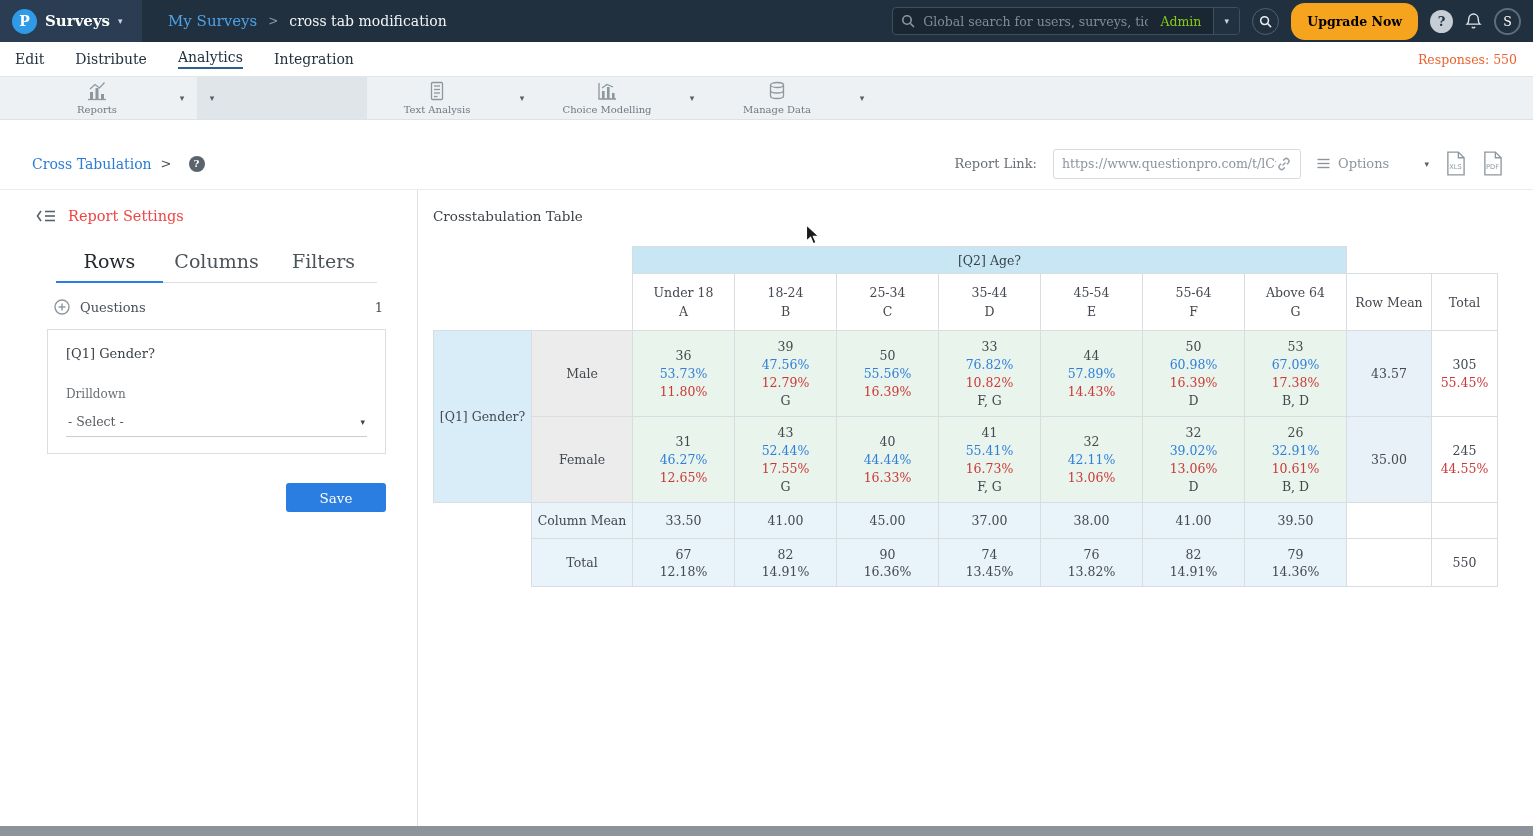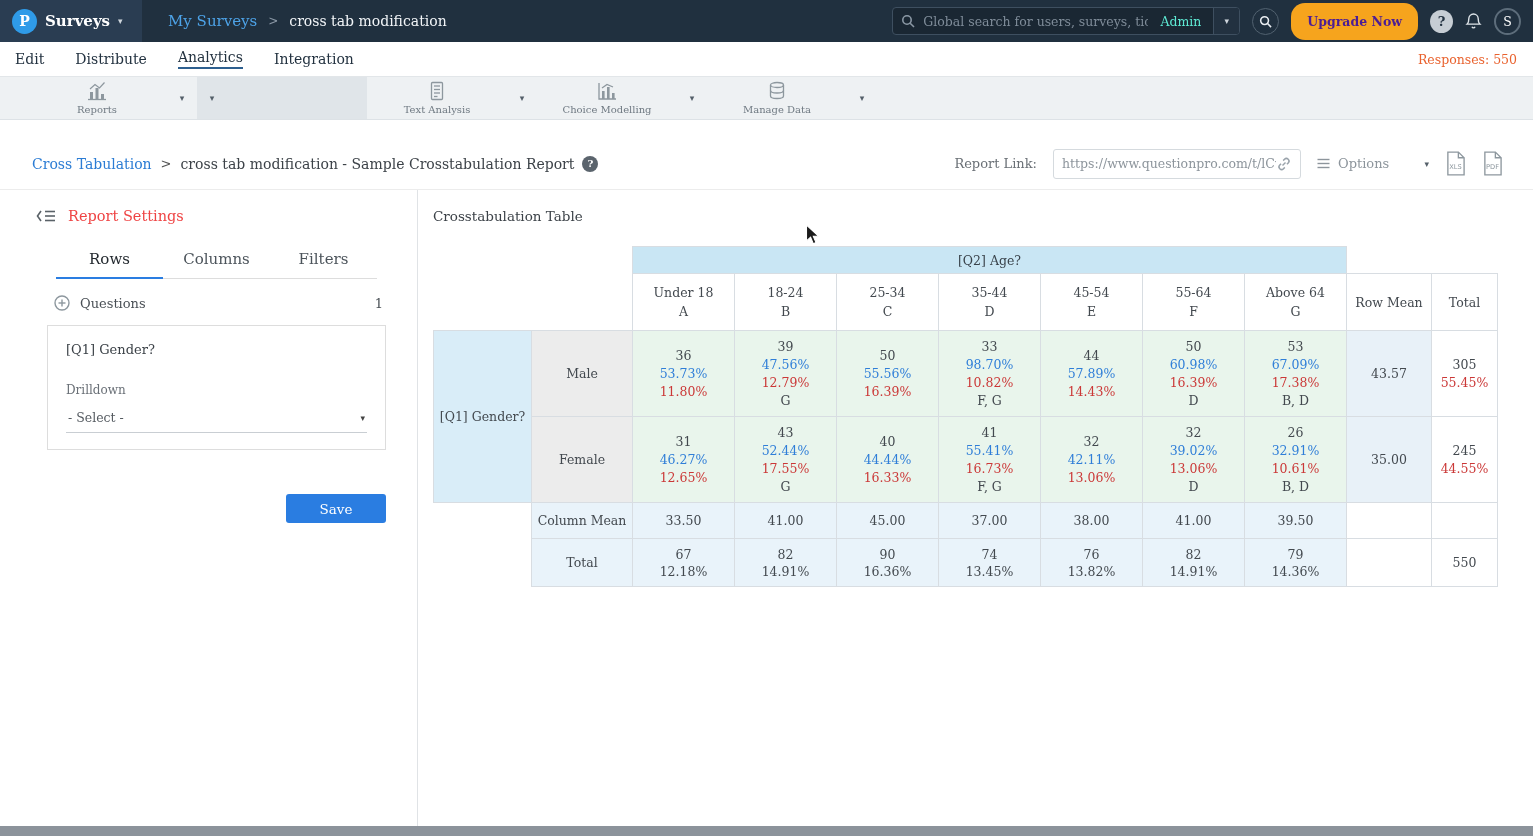--- a/index.html
+++ b/index.html
@@ -14,24 +14,24 @@
   .caret { font-size:9px; color:#cfd6dd; }
   .tb-breadcrumb { display:flex; align-items:center; gap:11px; margin-left:26px; }
   .tb-parent { color:#4da3e8; font-size:15px; cursor:pointer; }
   .tb-sep { color:#8a97a5; font-size:12px; }
   .tb-current { color:#f2f5f8; font-size:14px; }
   .tb-right { margin-left:auto; display:flex; align-items:center; gap:12px; padding-right:12px; }
   .search-pill { display:flex; align-items:center; height:28px; width:348px; background:#1a2733; border:1px solid #3e4f60; border-radius:4px; overflow:hidden; }
   .search-pill .mag { padding:0 2px 0 8px; display:flex; }
   .search-pill input { flex:1; background:transparent; border:none; outline:none; color:#cfd6dd; font-size:12.5px; font-family:inherit; padding:0 6px; min-width:0; }
   .search-pill input::placeholder { color:#7f8c99; }
-  .scope { color:#5eead4; font-size:12.5px; padding:0 12px 0 6px; cursor:pointer; }
+  .scope { color:#84cc16; font-size:12.5px; padding:0 12px 0 6px; cursor:pointer; }
   .pill-caret { width:26px; align-self:stretch; border-left:1px solid #3e4f60; display:flex; align-items:center; justify-content:center; color:#cfd6dd; font-size:9px; cursor:pointer; background:#223140; }
   .round-btn { width:27px; height:27px; border-radius:50%; border:1px solid #51616f; display:flex; align-items:center; justify-content:center; cursor:pointer; background:transparent; }
-  .upgrade-btn { height:37px; border-radius:14px; background:#f6a41d; color:#4c1d95; font-size:12.5px; font-weight:bold; display:flex; align-items:center; padding:0 16px; cursor:pointer; border:none; font-family:inherit; }
+  .upgrade-btn { height:37px; border-radius:14px; background:#f6a41d; color:#000000; font-size:12.5px; font-weight:bold; display:flex; align-items:center; padding:0 16px; cursor:pointer; border:none; font-family:inherit; }
   .help-circle { width:23px; height:23px; border-radius:50%; background:#c6cdd4; color:#233241; font-size:13px; font-weight:bold; display:flex; align-items:center; justify-content:center; cursor:pointer; }
   .bell-wrap { display:flex; cursor:pointer; }
   .avatar { width:27px; height:27px; border-radius:50%; border:2px solid #5d6d7b; color:#fff; font-size:12.5px; display:flex; align-items:center; justify-content:center; cursor:pointer; }
 
   
   .navrow { height:34px; display:flex; align-items:center; padding:0 16px 0 15px; background:#fff; gap:31px; font-size:14px; color:#233240; }
   .nav-tab { cursor:pointer; }
   .nav-tab.active { border-bottom:2px solid #2d5f8f; padding-bottom:2px; }
   .responses { margin-left:auto; color:#e9622e; font-size:12.5px; }
 
@@ -56,30 +56,30 @@
   .link-icon { display:flex; cursor:pointer; }
   .options-ctl { display:flex; align-items:center; gap:8px; color:#8d959c; font-size:13px; cursor:pointer; width:112px; }
   .options-caret { margin-left:auto; color:#55606a; font-size:9px; }
   .file-btn { cursor:pointer; display:flex; }
 
   
   .body-row { display:flex; height:636px; }
   .settings-panel { width:418px; border-right:1px solid #e0e3e6; padding-top:18px; flex:none; }
   .panel-header { display:flex; align-items:center; gap:12px; padding-left:36px; color:#ef4444; font-size:14.5px; }
   .panel-tabs { display:flex; margin:18px 40px 0 56px; border-bottom:1px solid #ddd; }
-  .panel-tab { flex:1; text-align:center; padding:8px 0 9px; font-size:15px; color:#4c545b; cursor:pointer; }
+  .panel-tab { flex:1; text-align:center; padding:8px 0 9px; font-size:19px; color:#4c545b; cursor:pointer; }
   .panel-tab.active { border-bottom:2px solid #2a7de1; margin-bottom:-1px; color:#23292f; }
   .questions-row { display:flex; align-items:center; gap:10px; margin:16px 34px 0 54px; font-size:13px; color:#494f55; }
   .q-count { margin-left:auto; }
   .question-box { margin:14px 31px 0 47px; border:1px solid #ddd; padding:16px 18px 16px; }
   .q-title { font-size:13px; color:#3c4248; }
   .drill-label { margin-top:26px; font-size:12px; color:#6a7077; }
   .select-ctl { margin-top:6px; display:flex; align-items:center; border-bottom:1px solid #c9ced3; padding:7px 2px; font-size:12.5px; color:#555b61; cursor:pointer; }
   .select-caret { margin-left:auto; font-size:9px; color:#444; }
-  .save-row { margin:44px 31px 0 47px; display:flex; justify-content:flex-end; }
+  .save-row { margin:29px 31px 0 47px; display:flex; justify-content:flex-end; }
   .save-btn { width:100px; height:29px; background:#2a7de1; color:#fff; border:none; border-radius:3px; font-size:13.5px; font-family:inherit; cursor:pointer; }
 
   .main-area { flex:1; padding:18px 0 0 15px; position:relative; }
   .table-title { font-size:13.5px; color:#3c4248; }
 
   
   .crosstab { border-collapse:collapse; table-layout:fixed; margin-top:22px; font-size:12.5px; color:#43494f; }
   .crosstab td, .crosstab th { border:1px solid #d8dde2; text-align:center; vertical-align:middle; font-weight:normal; padding:0; overflow:hidden; }
   .no-cell { border:none !important; background:#fff; }
   .group-header { background:#c9e6f4; height:27px; color:#39424a; }
@@ -222,21 +222,20 @@
     </div>
     <span class="tool-caret">
         <span>▾</span>
       </span>
   </div>
 </div>
 
 <div class="report-header">
   <span class="rh-link">Cross Tabulation</span>
   <span class="rh-sep">&gt;</span>
-  <span class="rh-title">cross tab modification - Sample Crosstabulation Report</span>
   <span class="rh-help">?</span>
   <div class="rh-right">
     <span class="rl-label">Report Link:</span>
     <div class="rl-input-wrap">
       <input class="rl-input" type="text" readonly="" value="https://www.questionpro.com/t/lCw3Zc" style="">
       <span class="link-icon">
         <svg width="16" height="16" viewBox="0 0 16 16" fill="none" stroke="#9aa3ab" stroke-width="1.5">
             <path d="M6.5 9.5l3-3"></path>
             <path d="M7.2 4.6l1.3-1.3a2.6 2.6 0 0 1 3.7 3.7l-1.3 1.3"></path>
             <path d="M8.8 11.4l-1.3 1.3a2.6 2.6 0 0 1-3.7-3.7l1.3-1.3"></path>
@@ -377,21 +376,21 @@
               <div class="rpct">12.79%</div>
               <div class="sig">G</div>
             </td>
             <td class="data-cell">
               <div class="cnt">50</div>
               <div class="cpct">55.56%</div>
               <div class="rpct">16.39%</div>
             </td>
             <td class="data-cell">
               <div class="cnt">33</div>
-              <div class="cpct">98.70%</div>
+              <div class="cpct">76.82%</div>
               <div class="rpct">10.82%</div>
               <div class="sig">F, G</div>
             </td>
             <td class="data-cell">
               <div class="cnt">44</div>
               <div class="cpct">57.89%</div>
               <div class="rpct">14.43%</div>
             </td>
             <td class="data-cell">
               <div class="cnt">50</div>

